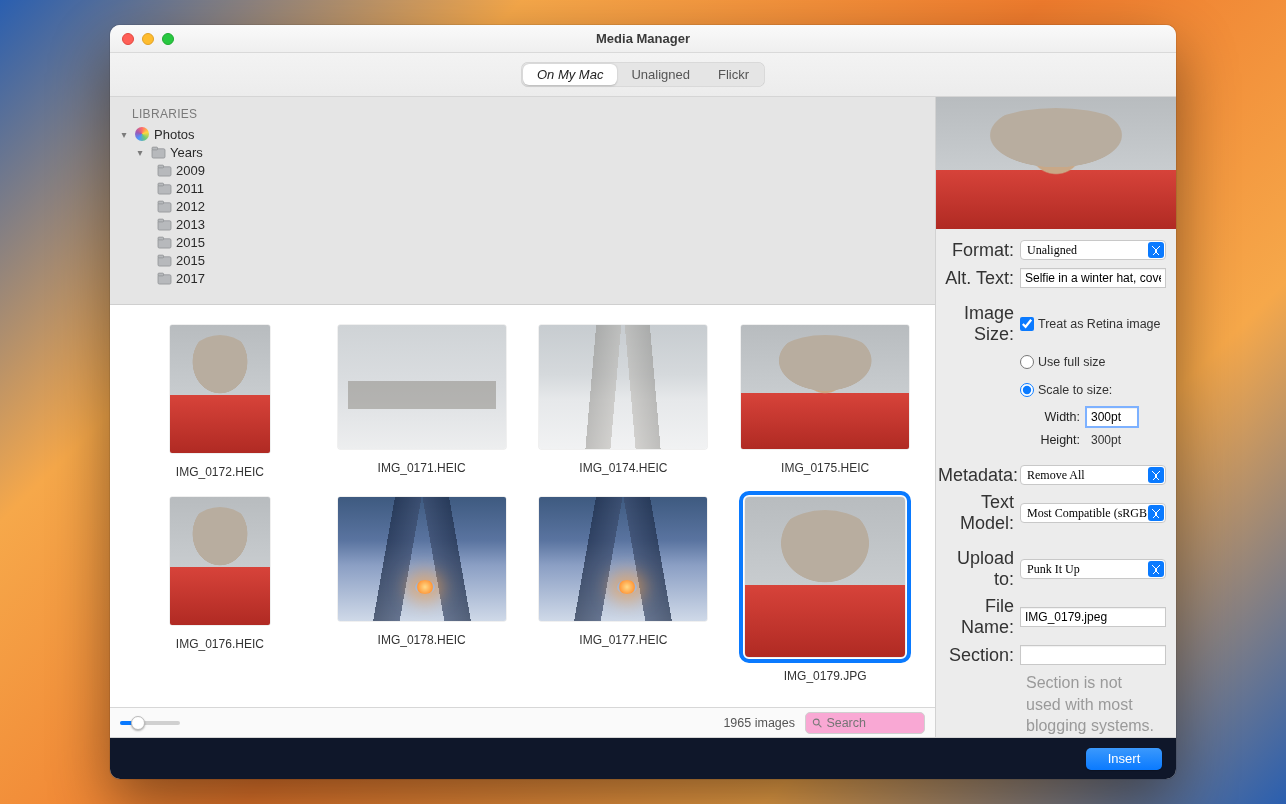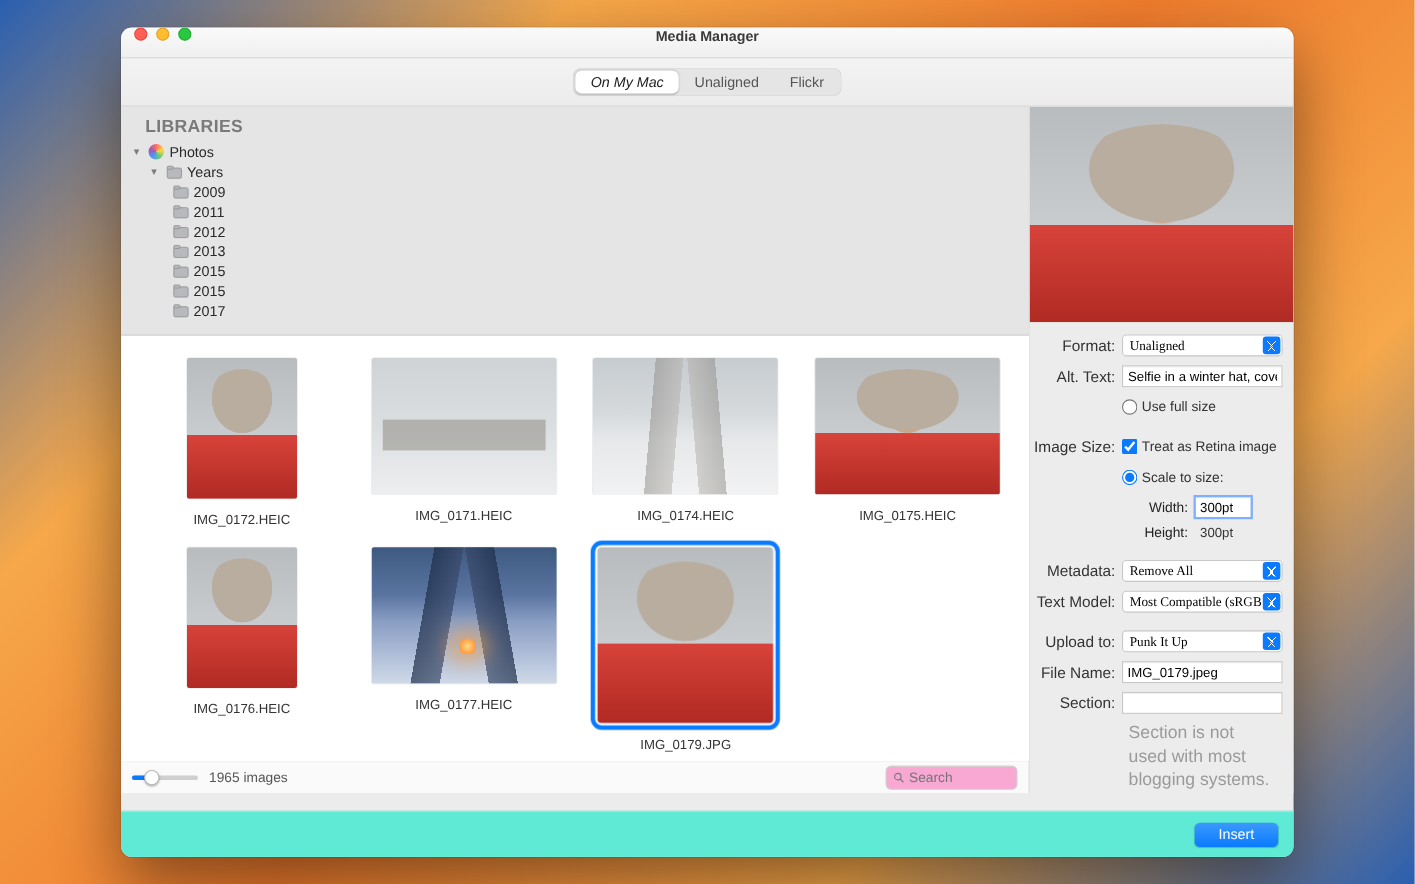--- a/index.html
+++ b/index.html
@@ -21,21 +21,21 @@
     box-shadow: 0 25px 60px rgba(0,0,0,0.45), 0 0 0 1px rgba(0,0,0,0.08);
     display: flex;
     flex-direction: column;
     overflow: hidden;
   }
 
   
   .titlebar {
     height: 28px;
     display:flex;
-    align-items:flex-start;
+    align-items:center;
     background: linear-gradient(#fafafa, #efefef);
     border-bottom: 1px solid #d9d9d9;
     position:relative;
     flex-shrink:0;
   }
   .traffic-lights { display:flex; gap:8px; padding-left:12px; }
   .tl { width:12px; height:12px; border-radius:50%; }
   .tl.red { background:#ff5f57; border:0.5px solid #e1483f; }
   .tl.yellow { background:#febc2e; border:0.5px solid #e0a127; }
   .tl.green { background:#28c840; border:0.5px solid #20a932; }
@@ -83,21 +83,21 @@
     height: 208px;
     background:#e5e5e5;
     border-bottom:1px solid #cfcfcf;
     overflow:auto;
     padding:6px 0 6px 0;
     font-size:13px;
     flex-shrink:0;
     position:relative;
   }
   .library-header {
-    font-size:16px; color:#7a7a7a; font-weight:700;
+    font-size:12px; color:#7a7a7a; font-weight:400;
     padding:4px 0 4px 22px;
     letter-spacing:0.3px;
   }
   .tree-row {
     display:flex; align-items:center; gap:4px;
     padding:1px 0;
   }
   .disclosure {
     width:12px; height:12px; display:inline-flex; align-items:center; justify-content:center;
     color:#7b7b7b; font-size:10px;
@@ -215,21 +215,21 @@
     width:30%; background:#0a7aff; border-radius:2px;
   }
   .zoom::after {
     content:""; position:absolute; top:50%; left:30%;
     width:12px; height:12px; border-radius:50%;
     background:#fff; border:0.5px solid #bbb;
     transform:translate(-50%,-50%);
     box-shadow:0 1px 2px rgba(0,0,0,0.3);
   }
   .gridbar .count {
-    flex:1; text-align:left; font-size:12.5px; color:#555;
+    flex:1; text-align:right; font-size:12.5px; color:#555;
   }
   .search-field {
     display:flex; align-items:center;
     width:120px; height:22px;
     background:#f9a8d4; border:1px solid #d0d0d0; border-radius:5px;
     padding:0 6px; gap:4px;
   }
   .search-field input {
     border:none; outline:none; width:100%;
     font-size:12.5px; color:#333; background:transparent;
@@ -250,21 +250,21 @@
   }
   .row {
     display:flex; align-items:center;
     margin-bottom:6px;
     min-height:22px;
   }
   .row.gap { margin-top:14px; }
   .row label.k {
     width:82px; text-align:right;
     color:#333; padding-right:6px;
-    font-size:14px;
+    font-size:18px;
   }
   .row .v { flex:1; display:flex; align-items:center; gap:4px; }
   .note {
     font-size:16px; color:#9a9a9a;
     padding-left:88px; padding-right:6px;
     line-height:1.35;
     margin-top:2px;
   }
 
   select.mac, .mac-select {
@@ -315,25 +315,24 @@
   .size-box-ro {
     width:52px; height:20px; font-size:12px;
     display:flex; align-items:center; padding-left:4px;
     border:1px solid transparent; color:#333;
   }
 
   
   .footer {
     height: 42px;
     border-top: 1px solid #d5d5d5;
-    background:#5eead4;
+    background:#0f172a;
     display:flex; align-items:center; justify-content:flex-end;
     padding: 0 14px;
     flex-shrink:0;
-    margin-top:16px;
   }
   .btn-primary {
     min-width:76px; height:22px;
     background: linear-gradient(#3b99fc,#0a7aff);
     color:#fff; font-size:13px; font-weight:500;
     border:none; border-radius:5px;
     padding:0 16px;
     box-shadow: 0 0.5px 1px rgba(0,0,0,0.2);
   }
 
@@ -468,20 +467,24 @@
             <div class="thumb-item">
               <div class="thumb scene-selfie"></div>
               <span class="thumb-name">IMG_0175.HEIC</span>
             </div>
             <div class="thumb-item">
               <div class="thumb scene-selfie portrait"></div>
               <span class="thumb-name">IMG_0176.HEIC</span>
             </div>
             <div class="thumb-item">
               <div class="thumb scene-dusk glow"></div>
+              <span class="thumb-name">IMG_0178.HEIC</span>
+            </div>
+            <div class="thumb-item">
+              <div class="thumb scene-dusk glow"></div>
               <span class="thumb-name">IMG_0177.HEIC</span>
             </div>
             <div class="thumb-item selected">
               <div class="thumb scene-selfie portrait big"></div>
               <span class="thumb-name">IMG_0179.JPG</span>
             </div>
           </div>
       </div>
 
       <div class="gridbar">
@@ -516,32 +519,32 @@
             </div>
         </div>
 
         <div class="row">
           <label class="k">Alt. Text:</label>
           <div class="v">
             <input class="mac-text" type="text" value="Selfie in a winter hat, covere" style="">
           </div>
         </div>
 
+        <div class="row gap">
+          <label class="k">Image Size:</label>
+          <div class="v">
+            <input type="checkbox" class="mac" checked="" style="">
+            <span class="chk-label">Treat as Retina image</span>
+          </div>
+        </div>
         <div class="row">
           <label class="k"></label>
           <div class="v">
             <input type="radio" name="sz" class="mac" style="">
             <span class="radio-label">Use full size</span>
-          </div>
-        </div>
-        <div class="row gap">
-          <label class="k">Image Size:</label>
-          <div class="v">
-            <input type="checkbox" class="mac" checked="" style="">
-            <span class="chk-label">Treat as Retina image</span>
           </div>
         </div>
         <div class="row">
           <label class="k"></label>
           <div class="v">
             <input type="radio" name="sz" class="mac" checked="" style="">
             <span class="radio-label">Scale to size:</span>
           </div>
         </div>
         <div class="size-sub">

